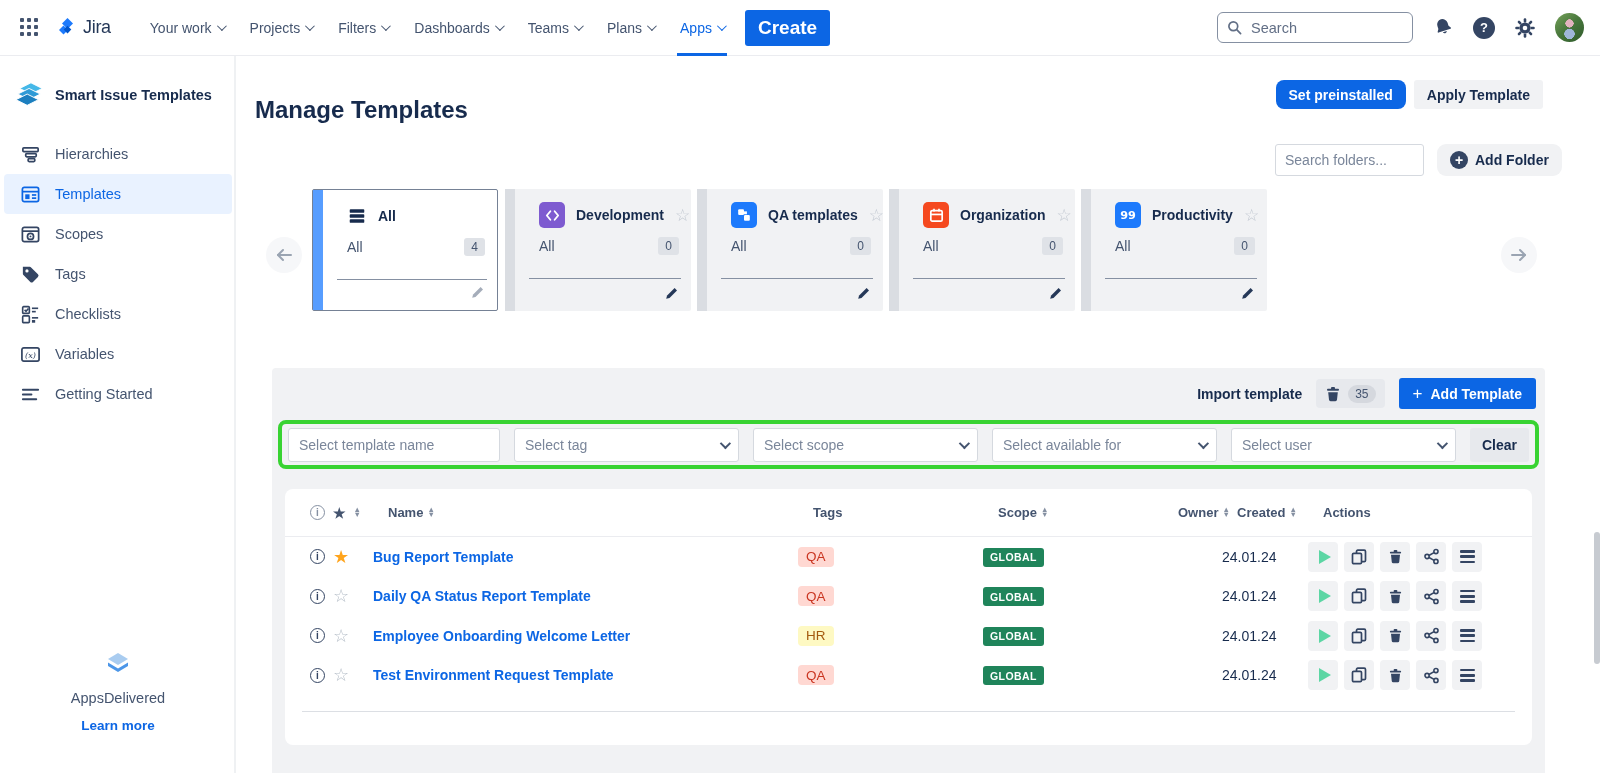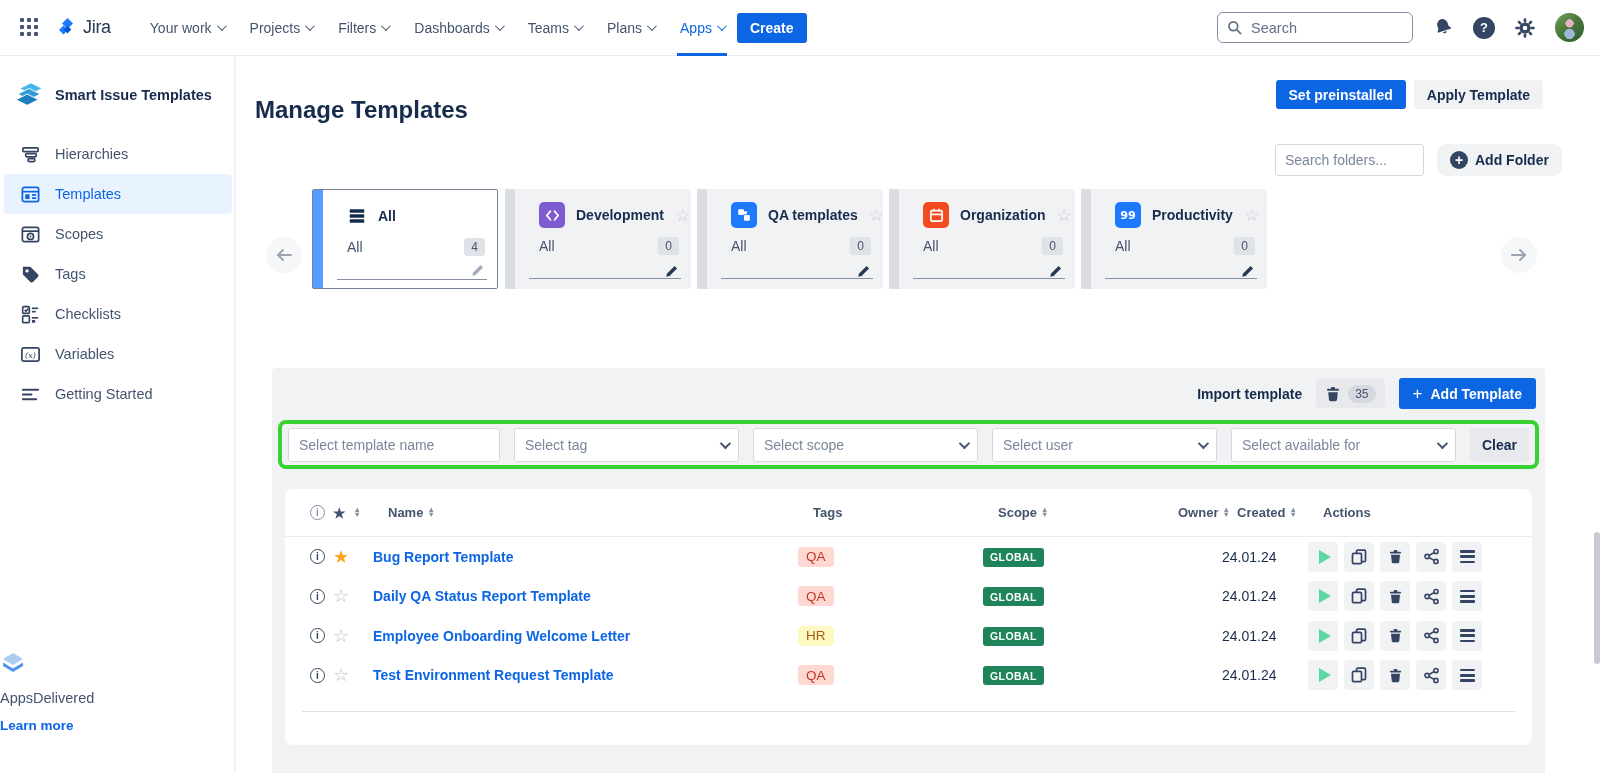--- a/index.html
+++ b/index.html
@@ -18,21 +18,21 @@
   .appgrid{width:22px;height:22px;margin-right:16px;display:flex;align-items:center;justify-content:center;cursor:pointer;}
   .brand{display:flex;align-items:center;gap:4px;margin-right:26px;}
   .brand-text{font-size:18px;font-weight:400;color:#253858;letter-spacing:-.3px;}
   .navlist{display:flex;align-items:center;height:56px;}
   .nav-item{position:relative;display:flex;align-items:center;gap:5px;height:56px;padding:0 13px;
             font-size:14px;font-weight:500;color:var(--slate);cursor:pointer;}
   .nav-item .chev{width:7px;height:7px;border-right:1.7px solid currentColor;border-bottom:1.7px solid currentColor;
                   transform:rotate(45deg) translateY(-2px);}
   .nav-item.active{color:var(--blue);}
   .nav-item.active::after{content:"";position:absolute;left:10px;right:10px;bottom:0;height:3px;background:var(--blue);}
-  .create-btn{background:var(--blue);color:#fff;font-size:14px;font-weight:600;
+  .create-btn{margin-left:8px;background:var(--blue);color:#fff;font-size:19px;font-weight:600;
               border:none;border-radius:3px;padding:7px 13px;cursor:pointer;}
   .nav-right{margin-left:auto;display:flex;align-items:center;gap:17px;}
   .nav-search{display:flex;align-items:center;gap:7px;width:196px;height:31px;border:1.6px solid #8590A2;
               border-radius:6px;padding:0 9px;background:#fff;}
   .nav-search input{border:none;outline:none;width:140px;font-size:14.5px;color:var(--slate);background:transparent;
                     font-family:"Liberation Sans",sans-serif;}
   .nav-search input::placeholder{color:#626F86;}
   .icon-btn{display:flex;align-items:center;justify-content:center;width:26px;height:26px;cursor:pointer;}
   .help-circle{width:22px;height:22px;border-radius:50%;background:var(--icon);color:#fff;font-size:13px;
                font-weight:700;display:flex;align-items:center;justify-content:center;cursor:pointer;}
@@ -45,48 +45,48 @@
   
   .sidebar{position:absolute;left:0;top:56px;width:236px;height:717px;background:#fff;border-right:2px solid #EFF1F3;}
   .side-logo{position:absolute;left:14px;top:24px;display:flex;align-items:center;gap:9px;}
   .side-logo-text{font-size:14.5px;font-weight:600;color:var(--navy);}
   .side-items{position:absolute;left:0;top:78px;width:236px;display:flex;flex-direction:column;}
   .side-item{display:flex;align-items:center;gap:13px;height:40px;margin:0 4px;padding:0 0 0 15px;
              border-radius:4px;font-size:14.5px;color:var(--slate);cursor:pointer;}
   .side-item .sicon{width:23px;height:23px;display:flex;align-items:center;justify-content:center;color:var(--icon);}
   .side-item.active{background:#E9F2FF;color:var(--blue);}
   .side-item.active .sicon{color:var(--blue);}
-  .side-footer{position:absolute;left:0;bottom:40px;width:236px;}
+  .side-footer{position:absolute;left:0;bottom:40px;width:236px;text-align:center;}
   .side-footer .ad-name{margin-top:10px;font-size:14.5px;color:var(--slate);}
   .side-footer .ad-link{margin-top:12px;font-size:13.5px;color:var(--blue);font-weight:700;cursor:pointer;}
 
   
   .page-title{position:absolute;left:255px;top:80px;font-size:24px;font-weight:600;color:var(--navy);}
   .head-btns{position:absolute;right:57px;top:80px;display:flex;gap:8px;}
   .btn{border:none;border-radius:3px;font-family:"Liberation Sans",sans-serif;font-size:14px;font-weight:600;
        padding:0 13px;height:29px;cursor:pointer;}
-  .btn.primary{background:var(--blue);color:#fff;}
+  .btn.primary{background:var(--blue);color:#fff;border-radius:8px;}
   .btn.subtle{background:var(--panel);color:var(--navy);}
 
   
   .folder-toolbar{position:absolute;left:1275px;top:144px;display:flex;gap:13px;}
   .folder-search{width:149px;height:32px;border:1px solid #D5D9DF;border-radius:3px;padding:0 9px;font-size:14px;
                  color:var(--slate);outline:none;font-family:"Liberation Sans",sans-serif;}
   .folder-search::placeholder{color:#7A869A;}
   .add-folder{display:flex;align-items:center;gap:7px;height:32px;padding:0 13px;background:var(--panel);
               border:none;border-radius:9px;font-size:14px;font-weight:600;color:var(--navy);cursor:pointer;
               font-family:"Liberation Sans",sans-serif;}
   .plus-circle{width:18px;height:18px;border-radius:50%;background:var(--icon);color:#fff;font-size:14px;
                display:flex;align-items:center;justify-content:center;font-weight:600;line-height:1;}
 
   
   .car-arrow{position:absolute;width:36px;height:36px;border-radius:50%;background:#F6F7F9;border:none;cursor:pointer;
              display:flex;align-items:center;justify-content:center;top:237px;}
   .car-arrow.left{left:266px;} .car-arrow.right{left:1501px;}
-  .fcard{position:absolute;top:189px;width:186px;height:100px;background:var(--panel);border-radius:2px;cursor:pointer;}
+  .fcard{position:absolute;top:189px;width:186px;height:122px;background:var(--panel);border-radius:2px;cursor:pointer;}
   .fcard .stripe{position:absolute;left:0;top:0;bottom:0;width:10px;background:#DADDE2;}
   .fcard.sel{background:#fff;border:1.5px solid #758195;}
   .fcard.sel .stripe{background:#579DFF;}
   .fcard .fhead{position:absolute;left:34px;right:10px;top:13px;display:flex;align-items:center;gap:11px;}
   .ficon{width:26px;height:26px;border-radius:5px;display:flex;align-items:center;justify-content:center;color:#fff;flex:0 0 auto;}
   .ficon.plain{color:var(--navy);background:transparent;width:20px;}
   .fname{font-size:14px;font-weight:700;color:var(--navy);white-space:nowrap;}
   .fstar{margin-left:auto;font-size:17px;color:#C3C9D2;cursor:pointer;}
   .fsub{position:absolute;left:34px;right:12px;top:48px;display:flex;align-items:center;justify-content:space-between;
         font-size:14px;color:var(--slate);}
@@ -512,25 +512,25 @@
       <div id="fselects" style="display:flex;gap:14px;">
           <div class="f-select">
     <span>Select tag</span>
     <span class="chev"></span>
   </div>
           <div class="f-select">
     <span>Select scope</span>
     <span class="chev"></span>
   </div>
           <div class="f-select">
+    <span>Select available for</span>
+    <span class="chev"></span>
+  </div>
+          <div class="f-select">
     <span>Select user</span>
-    <span class="chev"></span>
-  </div>
-          <div class="f-select">
-    <span>Select available for</span>
     <span class="chev"></span>
   </div>
         </div>
       <button class="clear-btn">Clear</button>
     </div>
 
     <div class="table-card">
       <div class="trow thead">
         <div class="hicons">
           <span class="info-i">i</span>

